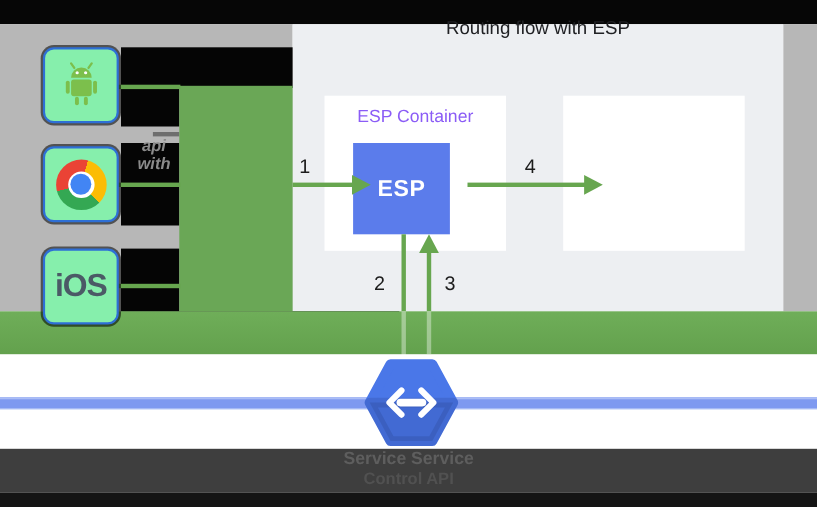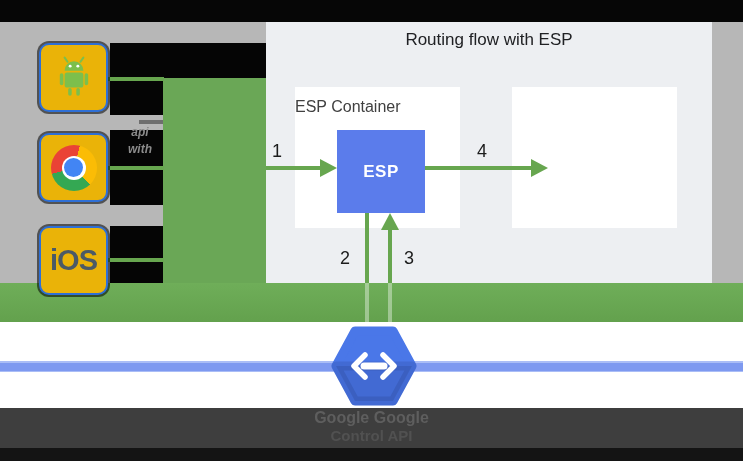--- a/index.html
+++ b/index.html
@@ -14,58 +14,58 @@
   .gray-right{left:712px;top:22px;width:31px;height:261px;background:#b7b7b7;}
   .panel{left:266px;top:22px;width:446px;height:261px;background:#edeff2;}
   .blk{background:#050505;}
   .blk-a{left:110px;top:43px;width:156px;height:37px;}
   .blk-b{left:110px;top:80px;width:53px;height:35px;}
   .blk-c{left:110px;top:130px;width:53px;height:75px;}
   .blk-d{left:110px;top:226px;width:53px;height:57px;}
   .blk-e{left:110px;top:283px;width:253px;height:13px;}
   
   .side-note{left:116px;top:124px;width:48px;color:#8b8b8b;font-style:italic;
-    font-weight:bold;font-size:12px;line-height:17px;text-align:center;}
+    font-weight:bold;font-size:15px;line-height:17px;text-align:center;}
   .side-dash{left:139px;top:120px;width:24px;height:4px;background:#6e6e6e;}
   
   .green-bar{left:163px;top:78px;width:103px;height:205px;background:#6aa756;}
   .green-band{left:0;top:283px;width:743px;height:39px;
     background:linear-gradient(#6fae59,#63a14d);}
   .conn{height:4px;background:#67a64f;}
   .conn-android{left:104px;top:77px;width:60px;}
   .conn-chrome{left:104px;top:166px;width:60px;}
   .conn-ios{left:104px;top:258px;width:60px;}
   
-  .client{left:39px;width:69px;height:69px;background:#eab308;border:2px solid #2e6fd6;
+  .client{left:39px;width:69px;height:69px;background:#86efac;border:2px solid #2e6fd6;
     border-radius:10px;box-sizing:border-box;display:flex;align-items:center;
     justify-content:center;box-shadow:0 0 0 2px rgba(0,0,0,0.55);}
   .client.android{top:43px;}
   .client.chrome{top:133px;}
   .client.ios{top:226px;}
   .ios-text{font-size:29px;font-weight:bold;color:#4b5a66;letter-spacing:-1px;}
   .chrome-disc{width:46px;height:46px;border-radius:50%;
     background:conic-gradient(from 15deg,#FBBC05 0 120deg,#34A853 0 240deg,#EA4335 0 360deg);
     display:flex;align-items:center;justify-content:center;}
   .chrome-white{width:24px;height:24px;border-radius:50%;background:#fff;
     display:flex;align-items:center;justify-content:center;}
   .chrome-blue{width:19px;height:19px;border-radius:50%;background:#4285F4;}
   
-  .panel-title{left:266px;top:30px;width:446px;text-align:center;font-size:17px;
+  .panel-title{left:266px;top:16px;width:446px;text-align:center;font-size:17px;
     color:#202124;}
   .inner-box{top:87px;width:165px;height:141px;background:#ffffff;}
   .inner-box.esp{left:295px;}
   .inner-box.your{left:512px;}
-  .inner-title{left:0;top:98px;width:165px;text-align:left;font-size:16px;
-    color:#404040;position:absolute;}
+  .inner-title{left:0;top:98px;width:165px;text-align:center;font-size:16px;
+    color:#8b5cf6;position:absolute;}
   .inner-title.esp{left:295px;}
   .inner-title.your{left:512px;}
   .blue-box{top:130px;width:88px;height:83px;background:#5b7ceb;color:#fff;
     font-weight:bold;display:flex;align-items:center;justify-content:center;
     text-align:center;}
-  .blue-box.esp{left:337px;font-size:17px;letter-spacing:.5px;}
+  .blue-box.esp{left:321px;font-size:21px;letter-spacing:.5px;}
   .blue-box.your{left:550px;font-size:16px;line-height:21px;}
   .blue-box.your .wrapspan{display:block;width:58px;}
   
   .hline{height:4px;background:#67a64f;}
   .a1{left:266px;top:166px;width:56px;}
   .a4{left:425px;top:166px;width:107px;}
   .head-right{width:0;height:0;border-top:9px solid transparent;
     border-bottom:9px solid transparent;border-left:17px solid #67a64f;}
   .h1{left:320px;top:159px;}
   .h4{left:531px;top:159px;}
@@ -187,16 +187,16 @@
       <g stroke="#ffffff" stroke-width="5.5" fill="none" stroke-linecap="round" stroke-linejoin="round">
         <polyline points="34,31 23,42 34,53"></polyline>
         <polyline points="52,31 63,42 52,53"></polyline>
       </g>
       <line x1="33" y1="42" x2="53" y2="42" stroke="#ffffff" stroke-width="7" stroke-linecap="round"></line>
     </svg>
   </div>
 
   <div class="abs footer-band"></div>
   <div class="abs footer-dark"></div>
-  <div class="abs footer-l1">Google Google</div>
+  <div class="abs footer-l1">Service Service</div>
   <div class="abs footer-l2">Control API</div>
 
 </div>
 
 </body></html>

